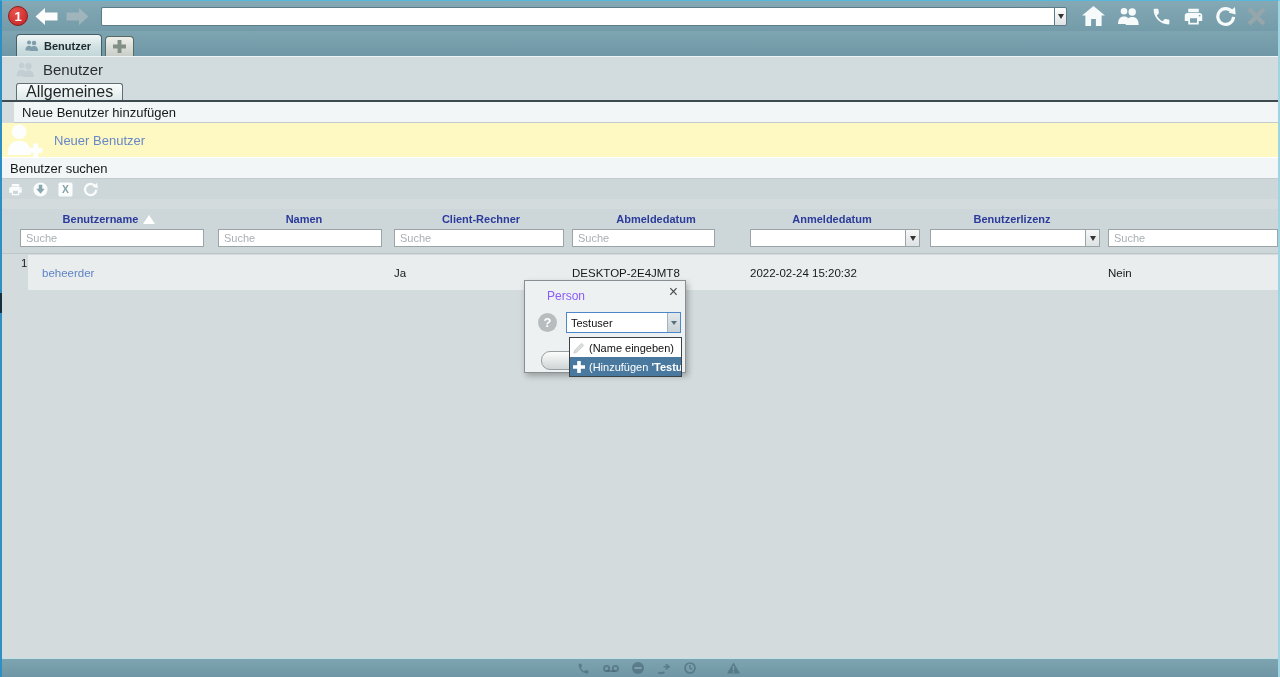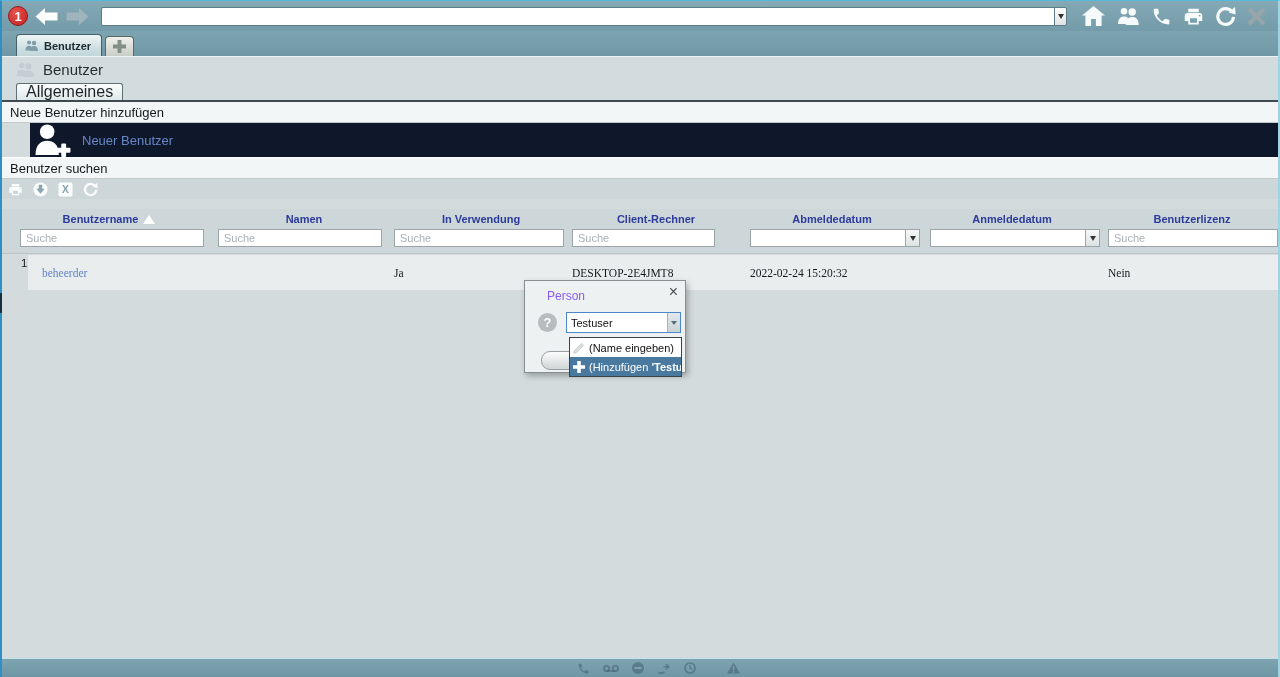--- a/index.html
+++ b/index.html
@@ -42,24 +42,24 @@
 
   
   .subtabs { height:18px; flex:0 0 18px; background:#d2dbdd; display:flex; align-items:flex-end; padding-left:14px; }
   .subtab { height:17px; padding:0 9px; border:1px solid #5f6f75; border-bottom:none; border-radius:3px 3px 0 0;
             background:linear-gradient(#fbfdfd,#dfe8e9); font-size:16px; color:#1e2426;
             display:flex; align-items:center; cursor:pointer; }
   .darkline { height:2px; flex:0 0 2px; background:#3d4b51; }
 
   
   .sechead { height:21px; flex:0 0 21px; background:#f3f6f6; border-bottom:1px solid #c3cbcd;
-             display:flex; align-items:center; padding-left:8px; font-size:13px; color:#14191b; }
+             display:flex; align-items:center; padding-left:8px; font-size:13px; color:#14191b;margin-left:12px; }
   .sechead2 { height:22px; flex:0 0 22px; background:#f3f6f6; border-top:1px solid #ffffff; border-bottom:1px solid #c3cbcd;
               display:flex; align-items:center; padding-left:8px; font-size:13px; color:#14191b; }
-  .addpanel { height:34px; flex:0 0 34px; background:#0f172a; display:flex; align-items:center;margin-left:28px; }
+  .addpanel { height:34px; flex:0 0 34px; background:#fef9c3; display:flex; align-items:center; }
   .addpanel .bigicon { margin-left:4px; }
   .addlink { margin-left:10px; font-size:13px; color:#6787c7; cursor:pointer; }
 
   
   .toolbar { height:20px; flex:0 0 20px; background:#cdd7d9; display:flex; align-items:center; gap:8px; padding-left:5px; }
   .tool { display:flex; align-items:center; justify-content:center; width:17px; height:17px; cursor:pointer; }
 
   
   .tgrid { display:grid; grid-template-columns:214px 176px 178px 172px 180px 180px 180px; }
   .thead { height:20px; flex:0 0 20px; background:#cdd7d9;margin-top:10px; }
@@ -72,21 +72,21 @@
             font-family:"Liberation Sans",sans-serif; color:#222; outline:none; }
   .finput::placeholder { color:#a9b0b3; }
   .fselect { height:18px; border:1px solid #9ba5a8; background:#fff; display:flex; cursor:pointer; }
   .fselect .fsval { flex:1; }
   .fselect .fsbtn { width:14px; background:linear-gradient(#f6f7f7,#dde2e3); border-left:1px solid #9ba5a8;
                     display:flex; align-items:center; justify-content:center; }
   .fselect .tri { width:0; height:0; border-left:3.5px solid transparent; border-right:3.5px solid transparent; border-top:5px solid #333; }
 
   .rowwrap { height:19px; flex:0 0 19px; position:relative; background:#d4dbdc; margin-top:1px; }
   .rownum { position:absolute; left:19px; top:2px; font-size:11.5px; color:#1a1f21; }
-  .datarow { margin-left:26px; background:#e9edee; grid-template-columns:188px 176px 178px 172px 180px 180px 180px; height:35px;font-family:Liberation Serif, serif; }
+  .datarow { margin-left:26px; background:#e9edee; grid-template-columns:188px 176px 178px 172px 180px 180px 180px; height:35px; }
   .dcell { font-size:11.5px; color:#16191b; display:flex; align-items:center; overflow:hidden; white-space:nowrap; }
   .dcell.link { color:#5f83c4; cursor:pointer; }
   .c1 { padding-left:14px; } .c3,.c4 { padding-left:2px; } .c5 { padding-left:8px; } .c7 { padding-left:6px; }
 
   .restarea { flex:1 1 auto; background:#d4dbdc; }
 
   
   .bottombar { height:19px; flex:0 0 19px; background:linear-gradient(#7ea4b1,#6f96a4);
                border-top:1px solid #bfe2ea; display:flex; align-items:center; gap:13px; padding-left:575px; }
   .bb-icon { color:rgba(66,95,108,0.55); display:flex; align-items:center; }
@@ -279,21 +279,20 @@
       </span>
     </div>
   </div>
 
   <div class="tgrid thead">
     <div class="th">
       <span>Benutzername</span>
       <span class="sort-asc"></span>
     </div>
     <div class="th">Namen</div>
-    <div class="th">In Verwendung</div>
     <div class="th">Client-Rechner</div>
     <div class="th">Abmeldedatum</div>
     <div class="th">Anmeldedatum</div>
     <div class="th">Benutzerlizenz</div>
   </div>
 
   <div class="tgrid filters">
     <div class="fcell">
         <input class="finput" style="margin-left: 18px; width: 184px;" placeholder="Suche">
       </div>

